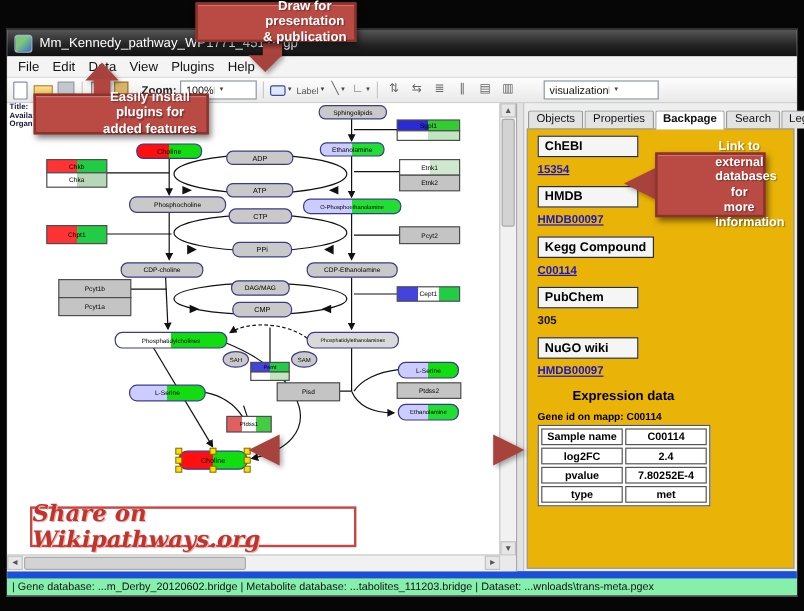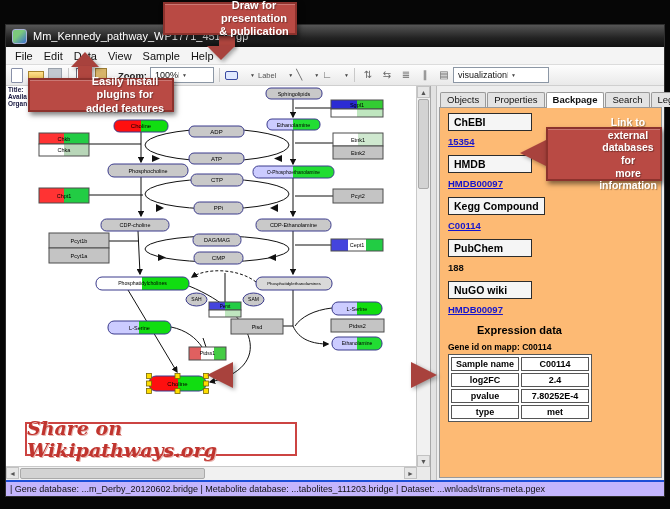--- a/index.html
+++ b/index.html
@@ -13,21 +13,21 @@
   .app-icon{width:13px;height:13px;border-radius:3px;border:1px solid #aab4d8;
             background:linear-gradient(135deg,#7cc97c 40%,#3a6fd0);}
   .titlebar .title{color:#fff;font-size:11px;white-space:nowrap;}
   
   .menubar{height:17px;background:#f4f4f4;display:flex;align-items:center;padding:0 4px;gap:1px;
            border-bottom:1px solid #dcdcdc;flex:none;}
   .menu-item{font-size:11px;color:#111;padding:1px 5px;}
   
   .toolbar{height:20px;background:linear-gradient(#fdfdfd,#e9e9e9);display:flex;align-items:center;
            padding:0 3px;gap:3px;border-bottom:1px solid #cfcfcf;flex:none;position:relative;}
-  .tbtn{height:16px;min-width:16px;display:flex;align-items:center;justify-content:center;gap:12px;
+  .tbtn{height:16px;min-width:16px;display:flex;align-items:center;justify-content:center;gap:1px;
         color:#555;}
   .tbtn .g{font-size:10px;line-height:10px;color:#666;}
   .tb-label{font-size:9.5px;font-weight:bold;color:#222;margin-left:6px;}
   .combo{height:14px;border:1px solid #8c97a5;background:#fff;font-size:9px;display:flex;
          align-items:center;padding:0 2px 0 4px;gap:0;color:#111;}
   .combo .arr{font-size:5px;color:#444;border-left:1px solid #ccc;padding-left:3px;}
   .drop .arr{font-size:5px;color:#444;}
   .sep{width:1px;height:14px;background:#c9c9c9;margin:0 2px;}
   .ic-new{width:10px;height:13px;background:#fff;border:1px solid #8890a8;border-radius:1px;}
   .ic-open{width:14px;height:9px;background:linear-gradient(#ffe08a,#e8b84e);border:1px solid #a8842c;margin-top:3px;}
@@ -47,48 +47,48 @@
   .v-thumb{position:absolute;left:1px;top:13px;width:11px;height:90px;background:#d3d3d3;border:1px solid #aaa;border-radius:2px;box-sizing:border-box;}
   .h-thumb{position:absolute;top:1px;left:14px;width:185px;height:11px;background:#d3d3d3;border:1px solid #aaa;border-radius:2px;box-sizing:border-box;}
   .corner{position:absolute;right:0;bottom:0;width:13px;height:13px;background:#eaeaea;z-index:3;}
   .splitter{width:5px;background:#e2e2e2;border-right:1px solid #bdbdbd;flex:none;}
   
   .rightpanel{flex:1;display:flex;flex-direction:column;background:#eeeeee;min-width:0;}
   .tabs{display:flex;align-items:flex-end;height:19px;padding:2px 2px 0 3px;gap:1px;flex:none;}
   .tab{font-size:9.5px;color:#111;padding:1px 6px 2px;background:#e3e3e3;border:1px solid #9a9a9a;
        border-bottom:none;border-radius:2px 2px 0 0;white-space:nowrap;}
   .tab.active{background:#fff;font-weight:bold;position:relative;top:1px;padding-bottom:3px;}
-  .bp{flex:1;background:#fdba74;border:1px solid #9a9a9a;margin:0 2px 2px;padding:3px 8px;overflow:hidden;}
+  .bp{flex:1;background:#eab308;border:1px solid #9a9a9a;margin:0 2px 2px;padding:3px 8px;overflow:hidden;}
   .bp-header{border:1px solid #2c2c2c;background:#f5f5f5;font-weight:bold;font-size:10.5px;color:#000;
              padding:2px 5px;width:fit-content;min-width:72px;margin:8px 0 5px;}
   .bp-section:first-child .bp-header{margin-top:2px;}
   .bp-link{color:#1515cc;font-weight:bold;font-size:9.5px;text-decoration:underline;display:block;margin-bottom:2px;}
   .bp-value{font-size:9.5px;font-weight:bold;color:#111;margin-bottom:2px;}
   .bp-exp{font-weight:bold;font-size:11px;color:#000;margin:9px 0 6px;padding-left:29px;}
   .bp-geneid{font-weight:bold;font-size:8.5px;color:#000;margin:2px 0 2px;}
   table.expr{border:1px solid #555;border-spacing:2px;background:#fff;}
   table.expr td{border:1px solid #555;font-size:9px;font-weight:bold;color:#000;text-align:center;
                 padding:1px 4px;min-width:58px;}
   
-  .statusbar{height:14px;background:#c4b5fd;border-top:2px solid #1d4ed8;font-size:9px;color:#111;
+  .statusbar{height:14px;background:#86efac;border-top:6px solid #1d4ed8;font-size:9px;color:#111;
              display:flex;align-items:center;padding:0 4px;white-space:nowrap;overflow:hidden;flex:none;}
   
   .callout{position:absolute;background:#b94a44;border:2px solid #8c322d;color:#fff;font-weight:bold;
            text-align:center;box-shadow:2px 3px 5px rgba(0,0,0,.5),inset 0 1px 0 rgba(255,255,255,.25);
            z-index:20;display:flex;flex-direction:column;justify-content:center;box-sizing:border-box;}
   .callout .ln{line-height:1.2;text-shadow:1px 1px 1px rgba(0,0,0,.35);padding-left:48px;}
   .co-stem{position:absolute;background:#b0463f;z-index:19;box-shadow:2px 2px 3px rgba(0,0,0,.3);}
   .co-head{position:absolute;width:0;height:0;z-index:19;filter:drop-shadow(2px 2px 2px rgba(0,0,0,.35));}
   #co-draw{left:163px;top:2px;width:134px;height:33px;font-size:11px;}
   #co-draw-stem{left:219px;top:36px;width:16px;height:11px;}
   #co-draw-head{left:207px;top:46px;border-left:14px solid transparent;border-right:14px solid transparent;border-top:14px solid #a8423d;}
   #co-plugins{left:28px;top:78px;width:146px;height:34px;font-size:11px;}
   #co-plugins-head{left:71px;top:52px;border-left:14px solid transparent;border-right:14px solid transparent;border-bottom:15px solid #a8423d;}
   #co-plugins-stem{left:78px;top:66px;width:14px;height:13px;}
-  #co-link{left:546px;top:127px;width:116px;height:54px;font-size:10.5px;}
+  #co-link{left:546px;top:127px;width:92px;height:54px;font-size:10.5px;}
   #co-link-head{left:520px;top:140px;border-top:13px solid transparent;border-bottom:13px solid transparent;border-right:26px solid #a8423d;}
   #co-vis{left:233px;top:355px;width:178px;height:41px;font-size:10.5px;}
   #co-vis-left{left:207px;top:362px;border-top:13px solid transparent;border-bottom:13px solid transparent;border-right:26px solid #a8423d;}
   #co-vis-right{left:411px;top:362px;border-top:13px solid transparent;border-bottom:13px solid transparent;border-left:26px solid #a8423d;}
   #share-note{position:absolute;left:25px;top:422px;width:272px;height:34px;background:#fff;
               border:2px solid #cc4442;z-index:15;display:flex;align-items:center;justify-content:center;box-sizing:border-box;}
   .share-text{font-family:"DejaVu Serif",serif;font-style:italic;font-weight:bold;font-size:19px;
               color:#c0342e;text-shadow:1px 1px 0 #e9b5b0;}
 </style>
 </head>
@@ -98,21 +98,21 @@
   <div class="window">
     <div class="titlebar">
       <div class="app-icon"></div>
       <span class="title">Mm_Kennedy_pathway_WP1771_45176.gp</span>
     </div>
     <div class="menubar" id="menubar">
         <span class="menu-item">File</span>
         <span class="menu-item">Edit</span>
         <span class="menu-item">Data</span>
         <span class="menu-item">View</span>
-        <span class="menu-item">Sample</span>
+        <span class="menu-item">Plugins</span>
         <span class="menu-item">Help</span>
       </div>
     <div class="toolbar" id="toolbar">
       <div class="tbtn">
           <div class="ic-new"></div>
         </div>
       <div class="tbtn">
           <div class="ic-open"></div>
         </div>
       <div class="tbtn">
@@ -514,21 +514,21 @@
               <div class="bp-section">
                 <div class="bp-header">HMDB</div>
                 <a class="bp-link">HMDB00097</a>
               </div>
               <div class="bp-section">
                 <div class="bp-header">Kegg Compound</div>
                 <a class="bp-link">C00114</a>
               </div>
               <div class="bp-section">
                 <div class="bp-header">PubChem</div>
-                <div class="bp-value">188</div>
+                <div class="bp-value">305</div>
               </div>
               <div class="bp-section">
                 <div class="bp-header">NuGO wiki</div>
                 <a class="bp-link">HMDB00097</a>
               </div>
             </div>
           <div class="bp-exp">Expression data</div>
           <div class="bp-geneid">Gene id on mapp: C00114</div>
           <table class="expr">
               <tbody id="expr-table">

